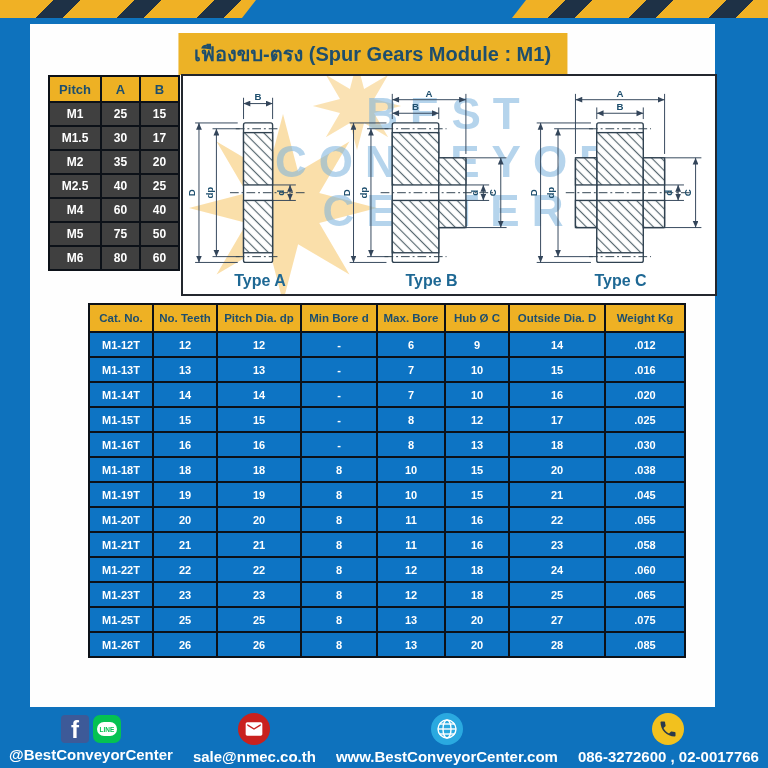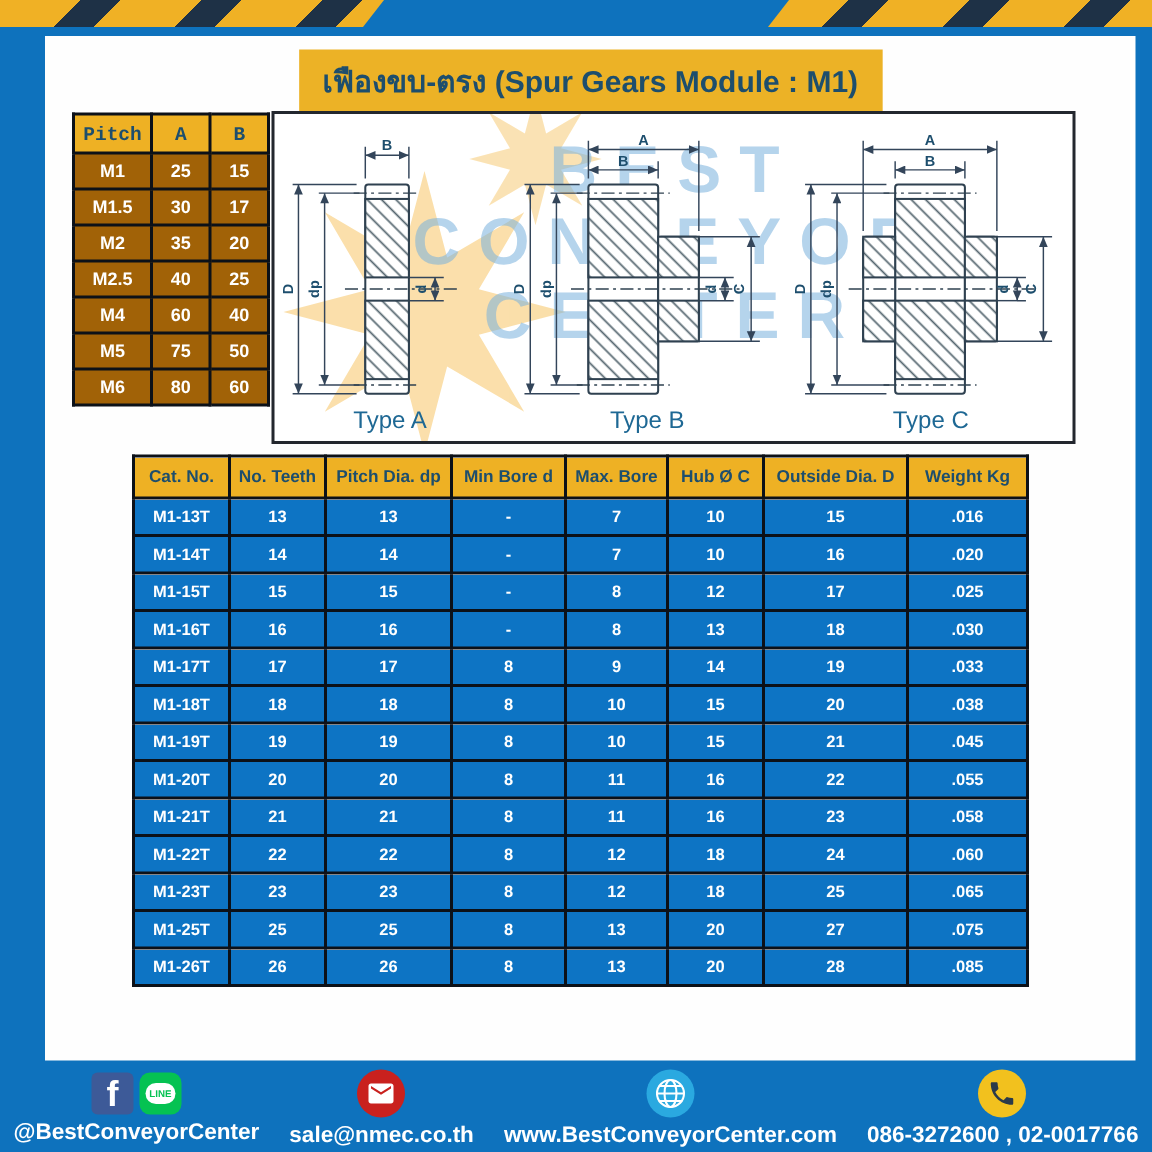--- a/index.html
+++ b/index.html
@@ -7,43 +7,43 @@
     width:768px;height:768px;position:relative;overflow:hidden;
     background:#0e72bd;
     font-family:"Liberation Sans","DejaVu Sans",sans-serif;
   }
   
   .stripes{position:absolute;top:0;height:18px;
     background:repeating-linear-gradient(135deg,#f0b125 0 38px,#1e3146 38px 57px);}
   .stripes.left{left:0;width:256px;clip-path:polygon(0 0,100% 0,calc(100% - 14px) 100%,0 100%);}
   .stripes.right{right:0;width:256px;clip-path:polygon(14px 0,100% 0,100% 100%,0 100%);}
 
-  .content{position:absolute;left:30px;top:24px;width:685px;height:683px;background:#fefefe;padding-left:42px;}
+  .content{position:absolute;left:30px;top:24px;width:685px;height:683px;background:#fefefe;}
 
   .title{position:absolute;top:9px;left:50%;transform:translateX(-50%);
     background:#ecb226;color:#1d4e6d;font-size:20px;font-weight:bold;
     padding:5px 16px;white-space:nowrap;}
 
   
   table{border-collapse:collapse;}
   .pitch-table{position:absolute;left:18px;top:51px;}
   .pitch-table th,.pitch-table td{border:2px solid #0c1118;text-align:center;font-weight:bold;}
-  .pitch-table th{background:#eeb124;color:#1d4e6d;font-size:13px;height:22px;font-family:Liberation Mono, monospace;}
-  .pitch-table td{background:#a16207;color:#ffffff;font-size:12px;height:20px;}
+  .pitch-table th{background:#eeb124;color:#1d4e6d;font-size:13px;height:22px;}
+  .pitch-table td{background:#404040;color:#ffffff;font-size:12px;height:20px;}
 
   
   .diagram-panel{position:absolute;left:151px;top:50px;width:532px;height:218px;
     border:2px solid #23272e;background:#ffffff;overflow:hidden;}
   .watermark{position:absolute;inset:0;z-index:0;pointer-events:none;}
   .watermark .wm-text{position:absolute;top:14px;left:0;width:100%;text-align:center;
     color:rgba(120,176,220,.55);font-weight:bold;font-size:44px;letter-spacing:12px;line-height:1.1;}
   .wm-star{position:absolute;opacity:.45;}
   .figures{position:relative;z-index:1;height:100%;display:flex;justify-content:space-around;align-items:flex-end;}
   .figure{display:flex;flex-direction:column;align-items:center;}
-  .figure-label{color:#1e6894;font-weight:normal;font-size:16px;margin:-4px 0 4px 0;}
+  .figure-label{color:#1e6894;font-weight:bold;font-size:16px;margin:-4px 0 4px 0;}
   .drawing text{fill:#1d4e6d;font-weight:bold;font-size:10px;font-family:"Liberation Sans","DejaVu Sans",sans-serif;}
 
   
   .main-table{position:absolute;left:58px;top:279px;width:596px;table-layout:fixed;}
   .main-table th,.main-table td{border:2px solid #0c1118;text-align:center;font-weight:bold;overflow:hidden;}
   .main-table th{background:#eeb124;color:#1d4e6d;font-size:11.5px;height:24px;margin-left:42px;}
   .main-table td{background:#0d74c4;color:#ffffff;font-size:11px;height:21px;}
 
   
   .footer{position:absolute;left:0;bottom:0;width:768px;height:58px;display:flex;
@@ -302,20 +302,30 @@
           <th>Pitch Dia. dp</th>
           <th>Min Bore d</th>
           <th>Max. Bore</th>
           <th>Hub Ø C</th>
           <th>Outside Dia. D</th>
           <th>Weight Kg</th>
         </tr>
       </thead>
     <tbody>
         <tr>
+          <td>M1-12T</td>
+          <td>12</td>
+          <td>12</td>
+          <td>-</td>
+          <td>6</td>
+          <td>9</td>
+          <td>14</td>
+          <td>.012</td>
+        </tr>
+        <tr>
           <td>M1-13T</td>
           <td>13</td>
           <td>13</td>
           <td>-</td>
           <td>7</td>
           <td>10</td>
           <td>15</td>
           <td>.016</td>
         </tr>
         <tr>
@@ -340,30 +350,20 @@
         </tr>
         <tr>
           <td>M1-16T</td>
           <td>16</td>
           <td>16</td>
           <td>-</td>
           <td>8</td>
           <td>13</td>
           <td>18</td>
           <td>.030</td>
-        </tr>
-        <tr>
-          <td>M1-17T</td>
-          <td>17</td>
-          <td>17</td>
-          <td>8</td>
-          <td>9</td>
-          <td>14</td>
-          <td>19</td>
-          <td>.033</td>
         </tr>
         <tr>
           <td>M1-18T</td>
           <td>18</td>
           <td>18</td>
           <td>8</td>
           <td>10</td>
           <td>15</td>
           <td>20</td>
           <td>.038</td>

